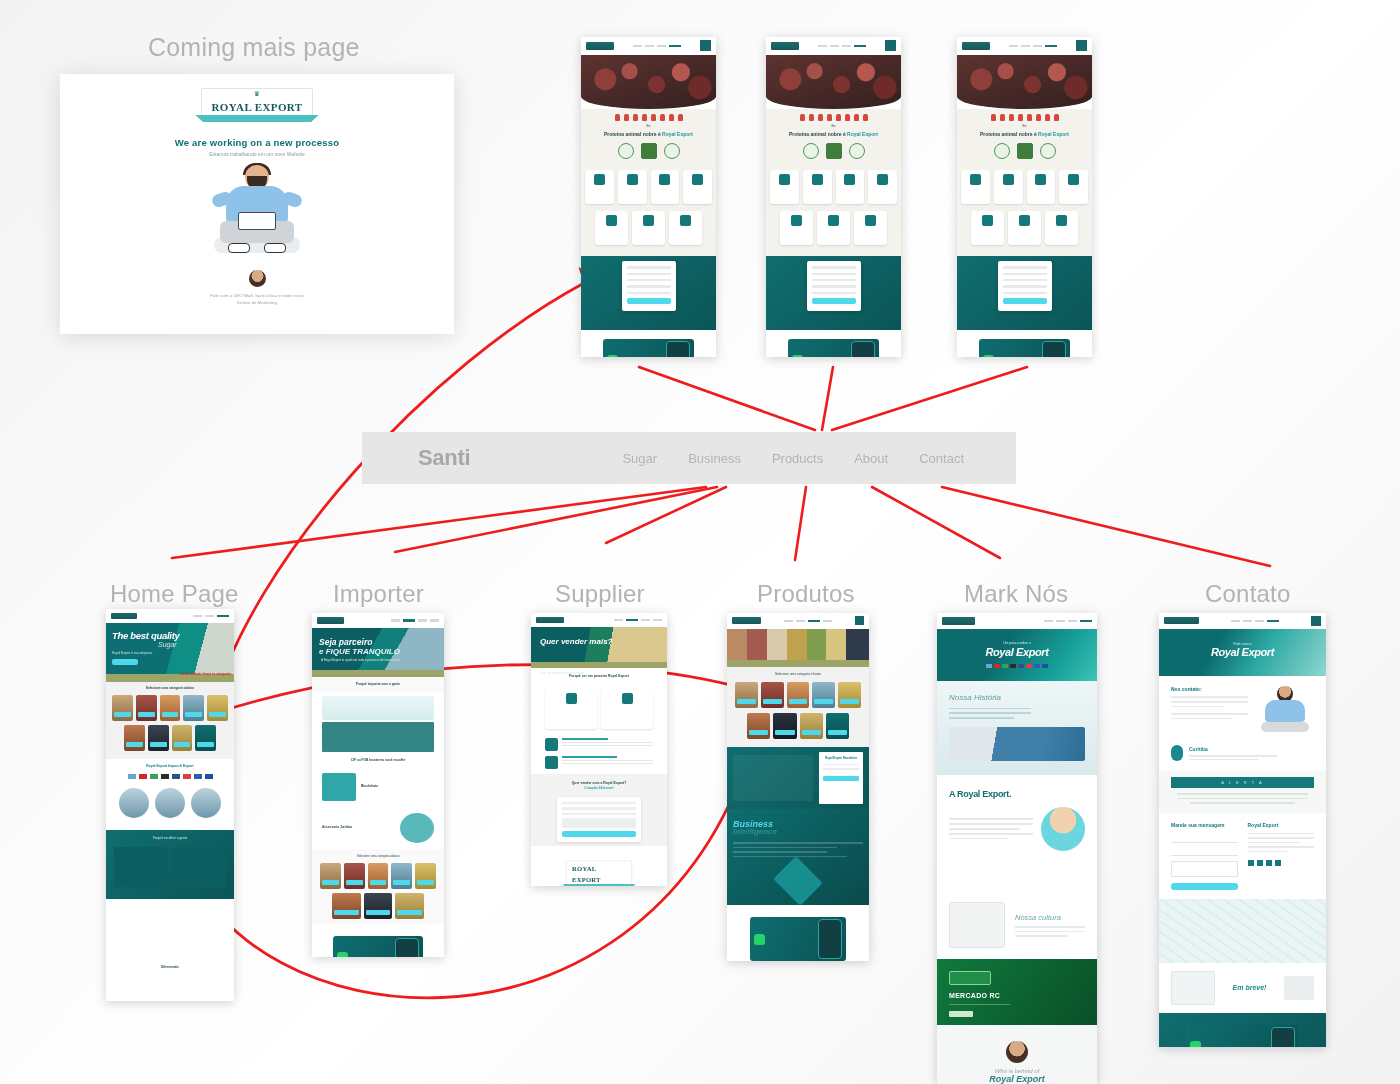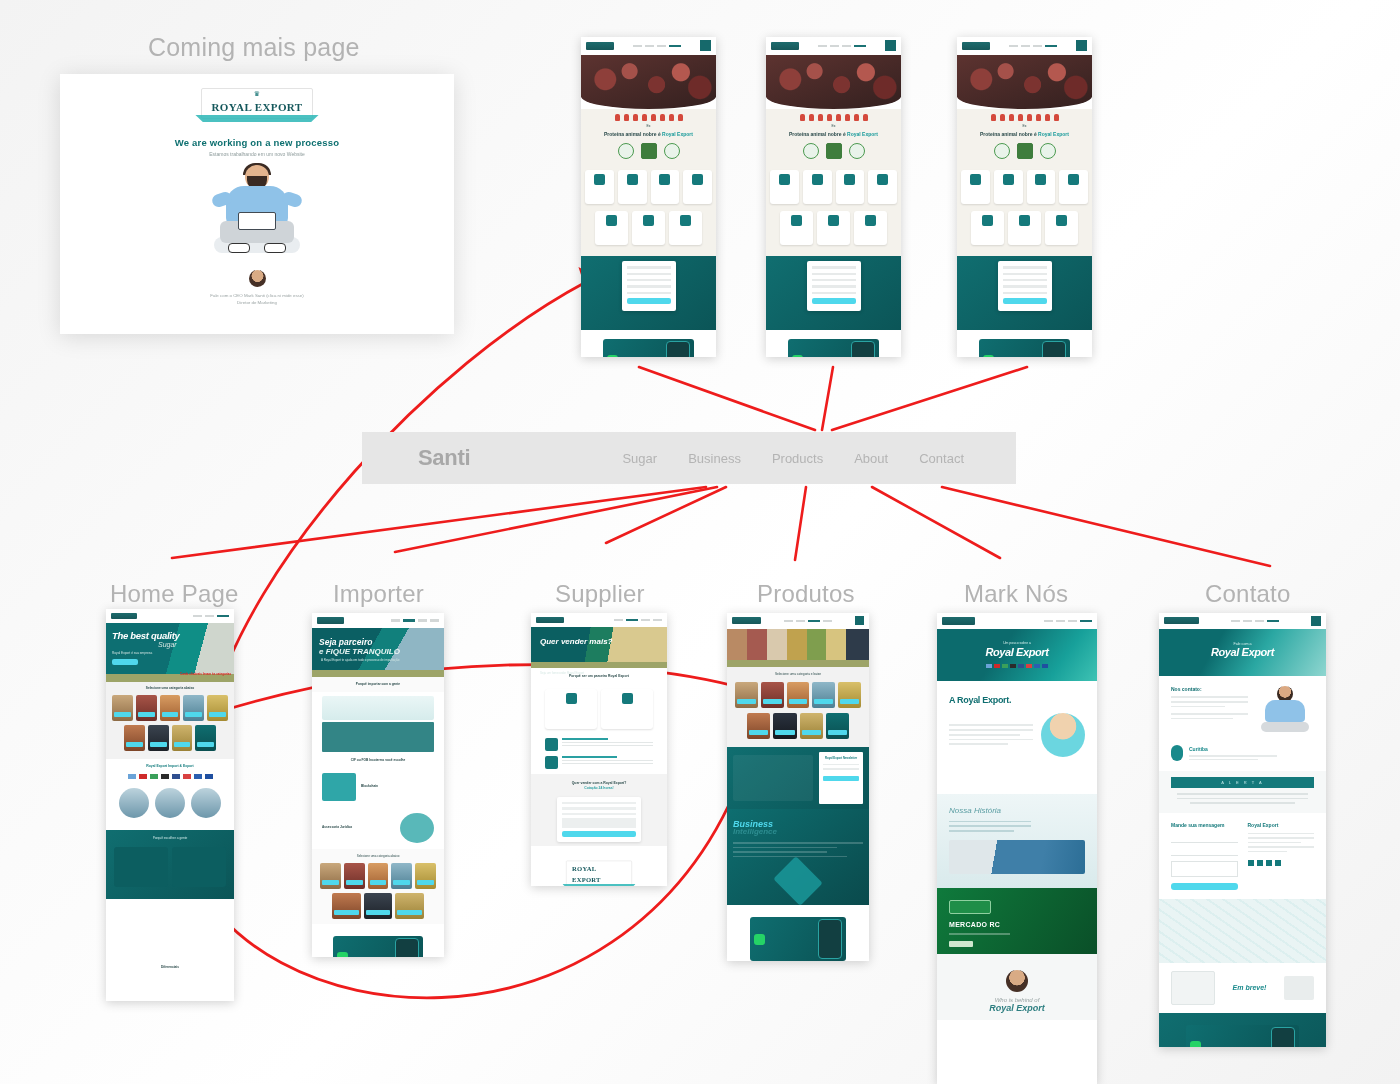--- a/index.html
+++ b/index.html
@@ -896,44 +896,55 @@
       <i style="background:#6aa3d8"></i>
         <i style="background:#cf2a2a"></i>
       <i style="background:#3aa05a"></i>
         <i style="background:#2b2b2b"></i>
       <i style="background:#2f4f8f"></i>
         <i style="background:#d94141"></i>
       <i style="background:#2a5fb0"></i>
         <i style="background:#1f4fa0"></i>
       </div>
   </div>
+  <div style="background:linear-gradient(#eef6f7,#d9eaec);padding:12px 12px;height:20%;">
+    <div style="font-size:8px;color:#5d9fa4;font-style:italic;">Nossa História</div>
+    <div style="margin-top:6px;width:60%;">
+      <s style="display:block;height:1.6px;background:#bcd5d8;margin-bottom:3px;"></s>
+      <s style="display:block;height:1.6px;background:#bcd5d8;margin-bottom:3px;"></s>
+      <s style="display:block;height:1.6px;background:#bcd5d8;width:80%;"></s>
+      </div>
+    <div style="margin-top:8px;height:34px;
+                background:linear-gradient(100deg,#dfe7ea 0 34%,#3f7fa8 34% 68%,#2c6e96 100%);
+                border-radius:2px;"></div>
+  </div>
   <div style="background:#fff;padding:14px 12px;height:24%;">
     <div style="font-size:9px;font-weight:700;color:#0f6e70;letter-spacing:-.3px;">A Royal Export.</div>
     <div style="display:flex;gap:8px;margin-top:8px;align-items:center;">
       <div style="flex:1;">
         <s style="display:block;height:1.8px;background:#e6eaea;margin-bottom:3px;"></s>
         <s style="display:block;height:1.8px;background:#e6eaea;margin-bottom:3px;"></s>
         <s style="display:block;height:1.8px;background:#e6eaea;margin-bottom:3px;width:85%;"></s>
         <s style="display:block;height:1.8px;background:#e6eaea;margin-bottom:3px;"></s>
         <s style="display:block;height:1.8px;background:#e6eaea;width:70%;"></s>
         </div>
       <div style="width:44px;height:44px;border-radius:50%;
                   background:radial-gradient(circle at 50% 30%,#f0d2ae 0 34%,#6bd6e0 36% 100%);"></div>
       </div>
   </div>
-  <div style="background:linear-gradient(#eef6f7,#d9eaec);padding:12px 12px;height:20%;">
-    <div style="font-size:8px;color:#5d9fa4;font-style:italic;">Nossa História</div>
-    <div style="margin-top:6px;width:60%;">
-      <s style="display:block;height:1.6px;background:#bcd5d8;margin-bottom:3px;"></s>
-      <s style="display:block;height:1.6px;background:#bcd5d8;margin-bottom:3px;"></s>
-      <s style="display:block;height:1.6px;background:#bcd5d8;width:80%;"></s>
-      </div>
-    <div style="margin-top:8px;height:34px;
-                background:linear-gradient(100deg,#dfe7ea 0 34%,#3f7fa8 34% 68%,#2c6e96 100%);
-                border-radius:2px;"></div>
+  <div style="background:#fff;padding:14px 12px;height:15%;">
+    <div style="display:flex;gap:10px;align-items:center;">
+      <div style="width:56px;height:46px;background:#f2f4f4;border:1px solid #dde3e3;border-radius:3px;"></div>
+      <div style="flex:1;">
+        <div style="font-size:7.5px;color:#6aa6aa;font-style:italic;">Nossa cultura</div>
+        <s style="display:block;height:1.6px;background:#e6eaea;margin:4px 0 3px;"></s>
+        <s style="display:block;height:1.6px;background:#e6eaea;margin-bottom:3px;"></s>
+        <s style="display:block;height:1.6px;background:#e6eaea;width:75%;"></s>
+        </div>
+      </div>
   </div>
   <div style="background:linear-gradient(125deg,#0f7a3c,#0a4f28);padding:12px;height:14%;">
     <div style="width:42px;height:14px;background:#1f8e48;border:1px solid #8fd0a0;border-radius:2px;"></div>
     <div style="color:#fff;font-size:7px;font-weight:700;margin-top:7px;letter-spacing:.3px;">MERCADO RC</div>
     <s style="display:block;height:1.6px;background:rgba(255,255,255,.3);margin-top:5px;width:45%;"></s>
     <div style="width:24px;height:6px;background:#cfe8cf;border-radius:1px;margin-top:6px;"></div>
   </div>
   <div style="background:#f5f7f7;padding:12px;height:14%;text-align:center;">
     <div style="width:22px;height:22px;border-radius:50%;margin:4px auto 0;
                 background:radial-gradient(circle at 50% 35%,#d9ab85 0 42%,#463026 44% 100%);"></div>

